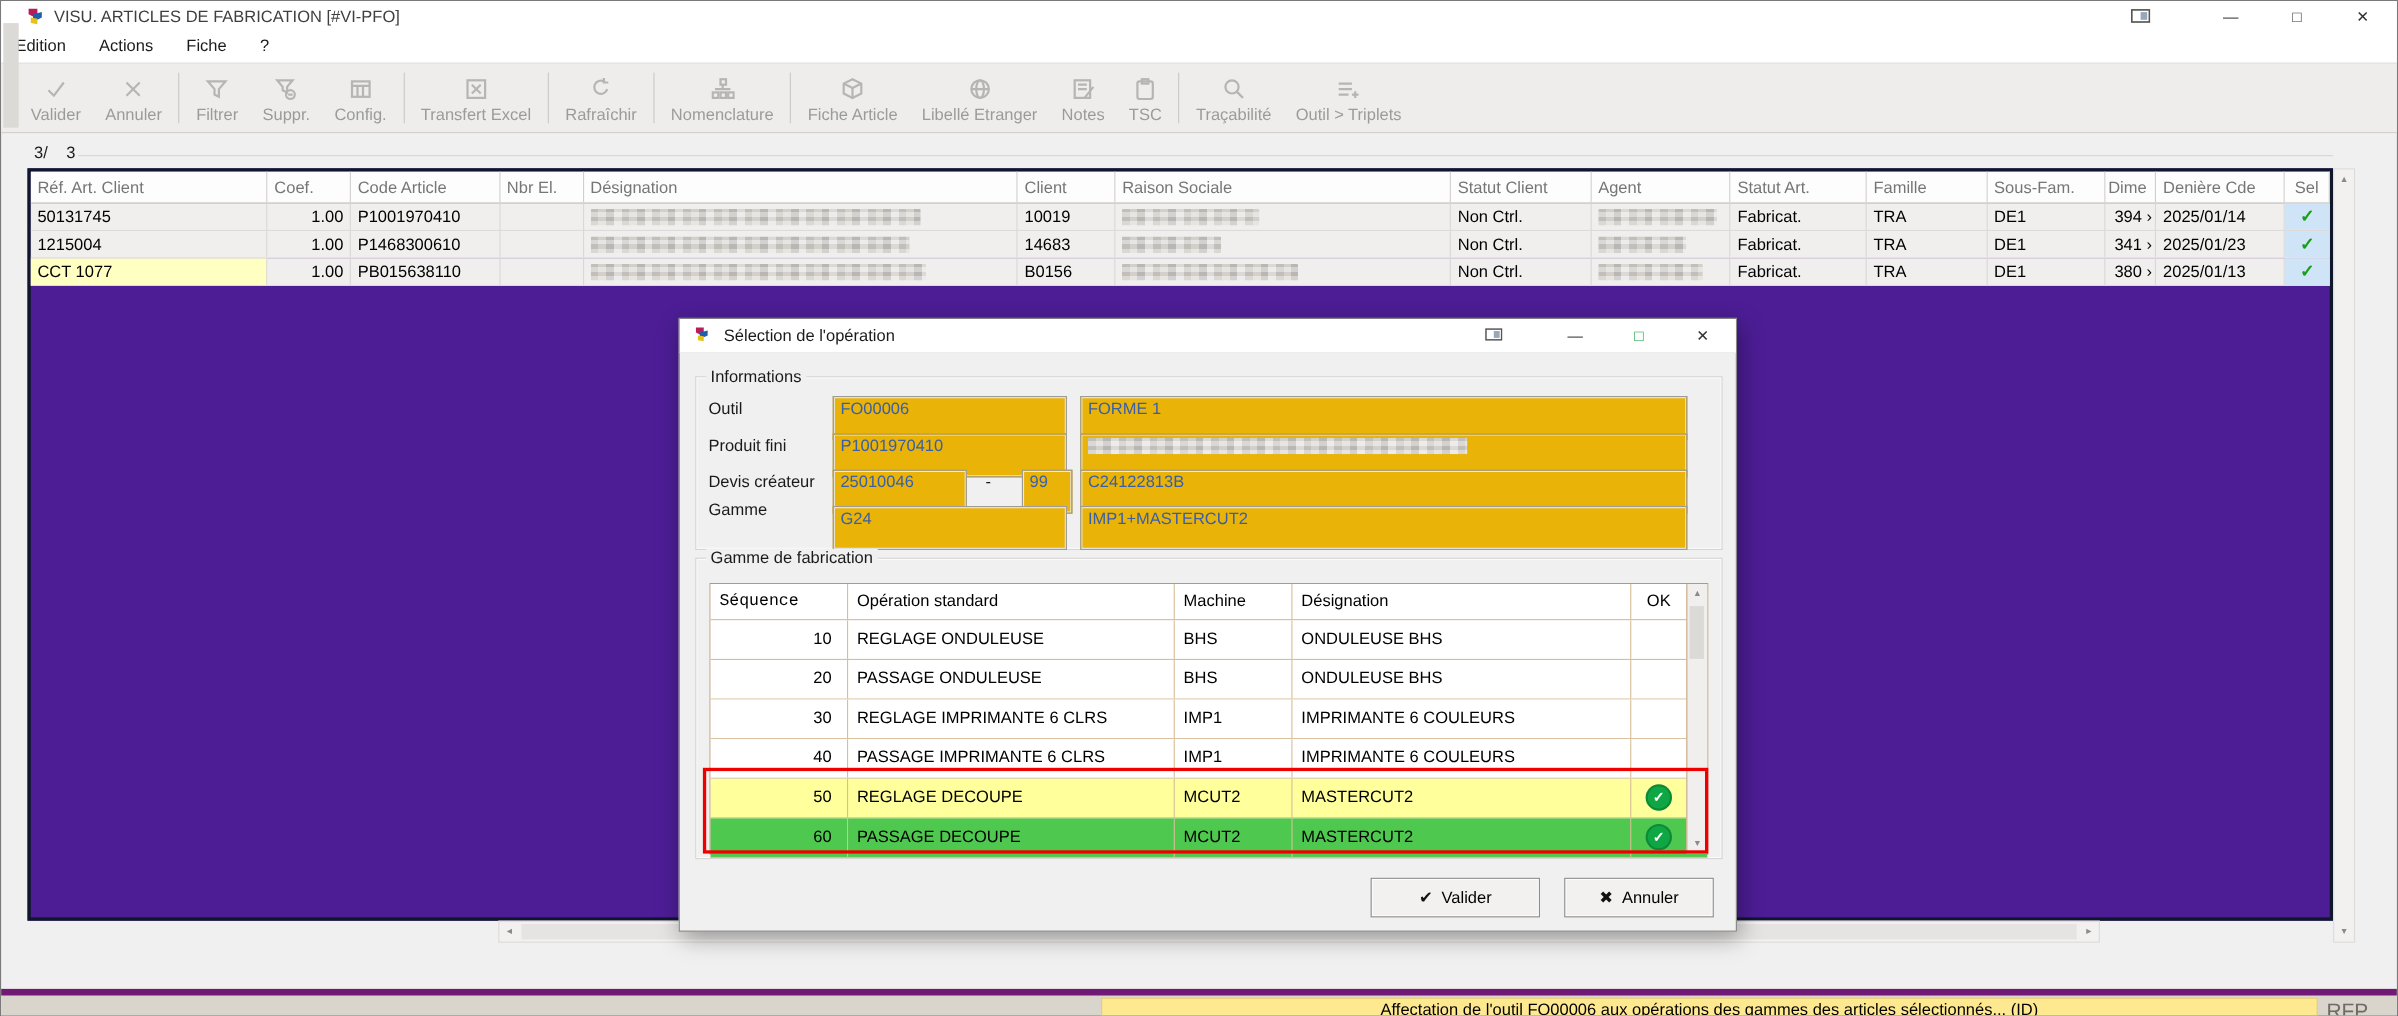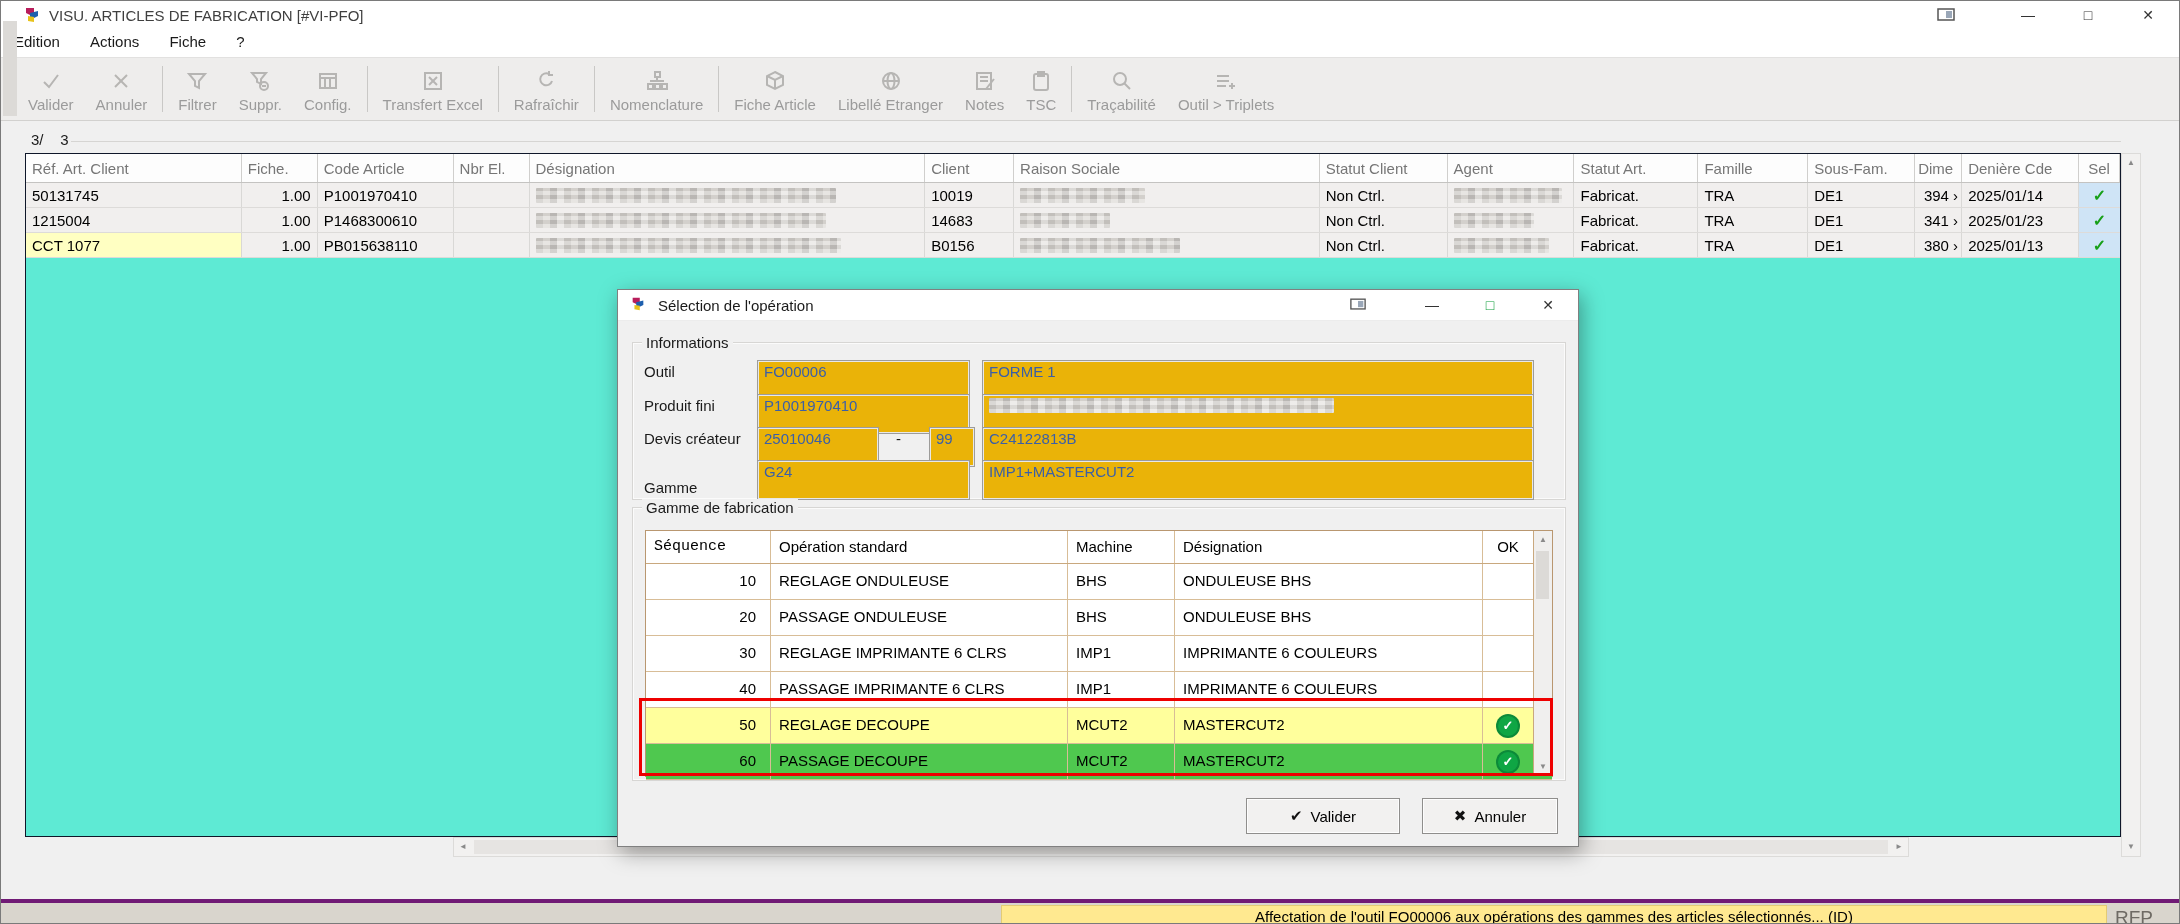--- a/index.html
+++ b/index.html
@@ -22,22 +22,22 @@
   .tb{display:flex;flex-direction:column;align-items:center;justify-content:flex-end;
       padding:5px 11px 7px;gap:3px;}
   .tbi{height:24px;display:flex;align-items:center;justify-content:center;}
   .tbl{font-size:15px;color:#9b9b9b;white-space:nowrap;}
   .tsep{width:1px;background:#c9c8c6;margin:8px 4px;}
   svg.ico{stroke:#b6b5b3;fill:none;stroke-width:2;}
   
   .count{position:absolute;left:30px;top:130px;font-size:15px;color:#1a1a1a;white-space:pre;}
   .frame-line{position:absolute;left:70px;top:140px;width:2050px;height:1px;background:#d6d5d3;}
   
-  .main-grid{position:absolute;left:24px;top:152px;width:2096px;height:684px;background:#5eead4;
-             border:1px solid #0f172a;box-sizing:border-box;font-size:15px;text-align:center;}
+  .main-grid{position:absolute;left:24px;top:152px;width:2096px;height:684px;background:#4c1d95;
+             border:3px solid #0f172a;box-sizing:border-box;font-size:15px;text-align:center;}
   .mg-head{display:flex;height:28px;line-height:27px;background:#fdfdfd;border-bottom:1px solid #c4c3c1;color:#767676;}
   .mg-row{display:flex;height:24px;line-height:23px;background:#f1efee;border-bottom:1px solid #dddbd9;color:#000;}
   .mgc{box-sizing:border-box;padding:0 6px;border-right:1px solid #d9d8d6;overflow:hidden;white-space:nowrap;display:flex;align-items:center;}
   .mg-head .mgc{border-right:1px solid #d0cfcd;}
   .num{justify-content:flex-end;}
   .w1{width:216px}.w2{width:76px}.w3{width:136px}.w4{width:76px}.w5{width:396px}
   .w6{width:89px}.w7{width:306px}.w8{width:128px}.w9{width:127px}.w10{width:124px}
   .w11{width:110px}.w12{width:107px}.w13{width:47px;padding:0 3px}.w14{width:117px}
   .w15{width:41px;justify-content:center;border-right:none}
   .ylw{background:#ffffc2;}
@@ -49,21 +49,21 @@
   .rdA{width:300px}.rdB{width:290px}.rdC{width:305px}
   .rrA{width:125px}.rrB{width:90px}.rrC{width:160px}
   .raA{width:108px}.raB{width:80px}.raC{width:95px}
   
   .vscroll{position:absolute;left:2120px;top:152px;width:20px;height:704px;background:#f2f1f0;border:1px solid #dcdbd9;box-sizing:border-box;}
   .hscroll{position:absolute;left:452px;top:836px;width:1456px;height:20px;background:#f2f1f0;border:1px solid #dcdbd9;box-sizing:border-box;}
   .sbtn{position:absolute;font-size:8px;color:#8a8a8a;width:18px;height:18px;line-height:18px;text-align:center;}
   .vthumb{position:absolute;left:2px;top:20px;width:14px;height:95px;background:#dcdad7;}
   .hthumb{position:absolute;left:20px;top:2px;width:1414px;height:14px;background:#e6e4e2;}
   
-  .statusbar{position:absolute;left:0;top:898px;width:100%;height:26px;background:#d9d5cd;border-top:4px solid #701a75;box-sizing:border-box;}
+  .statusbar{position:absolute;left:0;top:898px;width:100%;height:26px;background:#d9d5cd;border-top:6px solid #701a75;box-sizing:border-box;}
   .status-msg{position:absolute;left:1000px;top:2px;width:1106px;height:21px;line-height:21px;background:#ffe990;
               border:1px solid #e3cb74;box-sizing:border-box;text-align:center;font-size:15px;color:#000;overflow:hidden;white-space:nowrap;}
   .status-right{position:absolute;right:26px;top:4px;font-size:19px;color:#6e6a64;}
   
   .dialog{position:absolute;left:616px;top:288px;width:962px;height:558px;background:#f0f0f0;
           border:1px solid #808080;box-sizing:border-box;box-shadow:3px 6px 20px rgba(0,0,0,.35);}
   .dlg-title{position:absolute;left:0;top:0;width:100%;height:30px;background:#fff;border-bottom:1px solid #ececec;}
   .dlg-title .app-icon{left:12px;top:6px;}
   .dlg-title-text{position:absolute;left:40px;top:7px;font-size:15px;color:#1a1a1a;}
   .dlg-ctl{position:absolute;top:0;height:30px;line-height:30px;width:40px;text-align:center;color:#333;font-size:14px;}
@@ -284,21 +284,21 @@
       <span class="tbl">Outil &gt; Triplets</span>
     </div>
   </div>
 
   <div class="count">3/    3</div>
   <div class="frame-line"></div>
 
   <div class="main-grid">
     <div class="mg-head">
       <div class="mgc w1">Réf. Art. Client</div>
-      <div class="mgc w2">Fiche.</div>
+      <div class="mgc w2">Coef.</div>
       <div class="mgc w3">Code Article</div>
       <div class="mgc w4">Nbr El.</div>
       <div class="mgc w5">Désignation</div>
       <div class="mgc w6">Client</div>
       <div class="mgc w7">Raison Sociale</div>
       <div class="mgc w8">Statut Client</div>
       <div class="mgc w9">Agent</div>
       <div class="mgc w10">Statut Art.</div>
       <div class="mgc w11">Famille</div>
       <div class="mgc w12">Sous-Fam.</div>
@@ -433,21 +433,21 @@
     <div class="fld" style="left:364px;top:104px;width:552px">
         <div class="redacted" style="width:345px"></div>
       </div>
 
     <span class="fldlabel" style="left:26px;top:137px">Devis créateur</span>
     <div class="fld" style="left:139px;top:137px;width:122px">25010046</div>
     <span class="dash" style="left:278px;top:137px">-</span>
     <div class="fld" style="left:311px;top:137px;width:46px">99</div>
     <div class="fld" style="left:364px;top:137px;width:552px">C24122813B</div>
 
-    <span class="fldlabel" style="left:26px;top:186px">Gamme</span>
+    <span class="fldlabel" style="left:26px;top:162px">Gamme</span>
     <div class="fld" style="left:139px;top:170px;width:213px">G24</div>
     <div class="fld" style="left:364px;top:170px;width:552px">IMP1+MASTERCUT2</div>
 
     <span class="grouplabel" style="left:24px;top:209px">Gamme de fabrication</span>
     <div class="groupbox" style="left:14px;top:217px;width:932px;height:272px"></div>
 
     <div class="ops-grid">
       <div class="op-head">
         <div class="opc o1">Séquence</div>
         <div class="opc o2">Opération standard</div>

